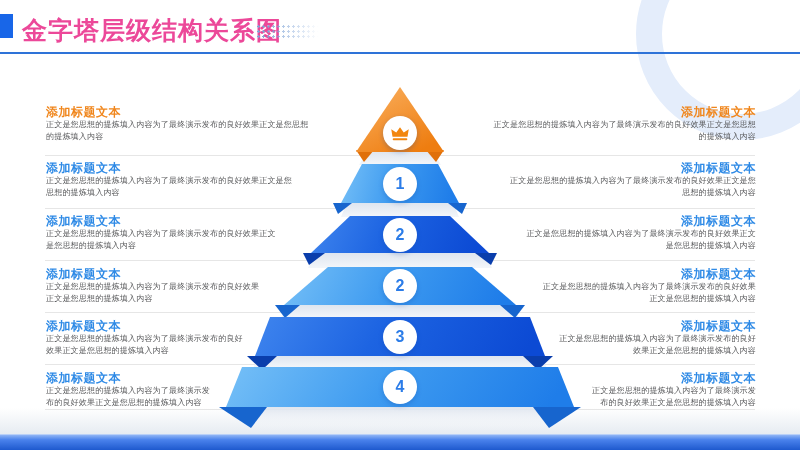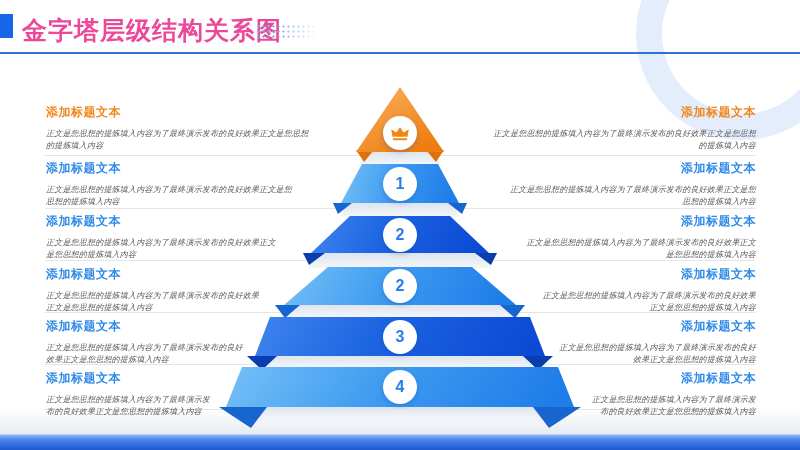--- a/index.html
+++ b/index.html
@@ -19,21 +19,21 @@
   }
   .ring{
     position:absolute; top:-72px; right:-48px; width:160px; height:160px;
     border-radius:50%; border:26px solid #E4EDFB;
   }
   .header-divider{position:absolute; left:0; top:52px; width:800px; height:2px; background:#2E73D8;}
   
   .row-divider{position:absolute; left:45px; width:710px; height:1px; background:#E6E6E6; z-index:2;}
   .blk{position:absolute; z-index:3;}
   .blk .t{font-size:12px; font-weight:700; line-height:13px; letter-spacing:0.5px;}
-  .blk .b{margin-top:9px; font-size:8px; line-height:12px; letter-spacing:0.2px; color:#58595B;font-style:italic;}
+  .blk .b{margin-top:0; font-size:8px; line-height:12px; letter-spacing:0.2px; color:#58595B;}
   .blk.left{left:46px; text-align:left;}
   .blk.right{right:44px; text-align:right;}
   .t.orange{color:#F0861C;}
   .t.blue{color:#2E8AE6;}
   
   .pyramid-svg{position:absolute; left:0; top:0; z-index:4;}
   .num-circle{
     position:absolute; left:383px; width:34px; height:34px; border-radius:50%;
     background:#ffffff; display:flex; align-items:center; justify-content:center;
     font-weight:700; font-size:16px; color:#2B7CE8; z-index:5;

